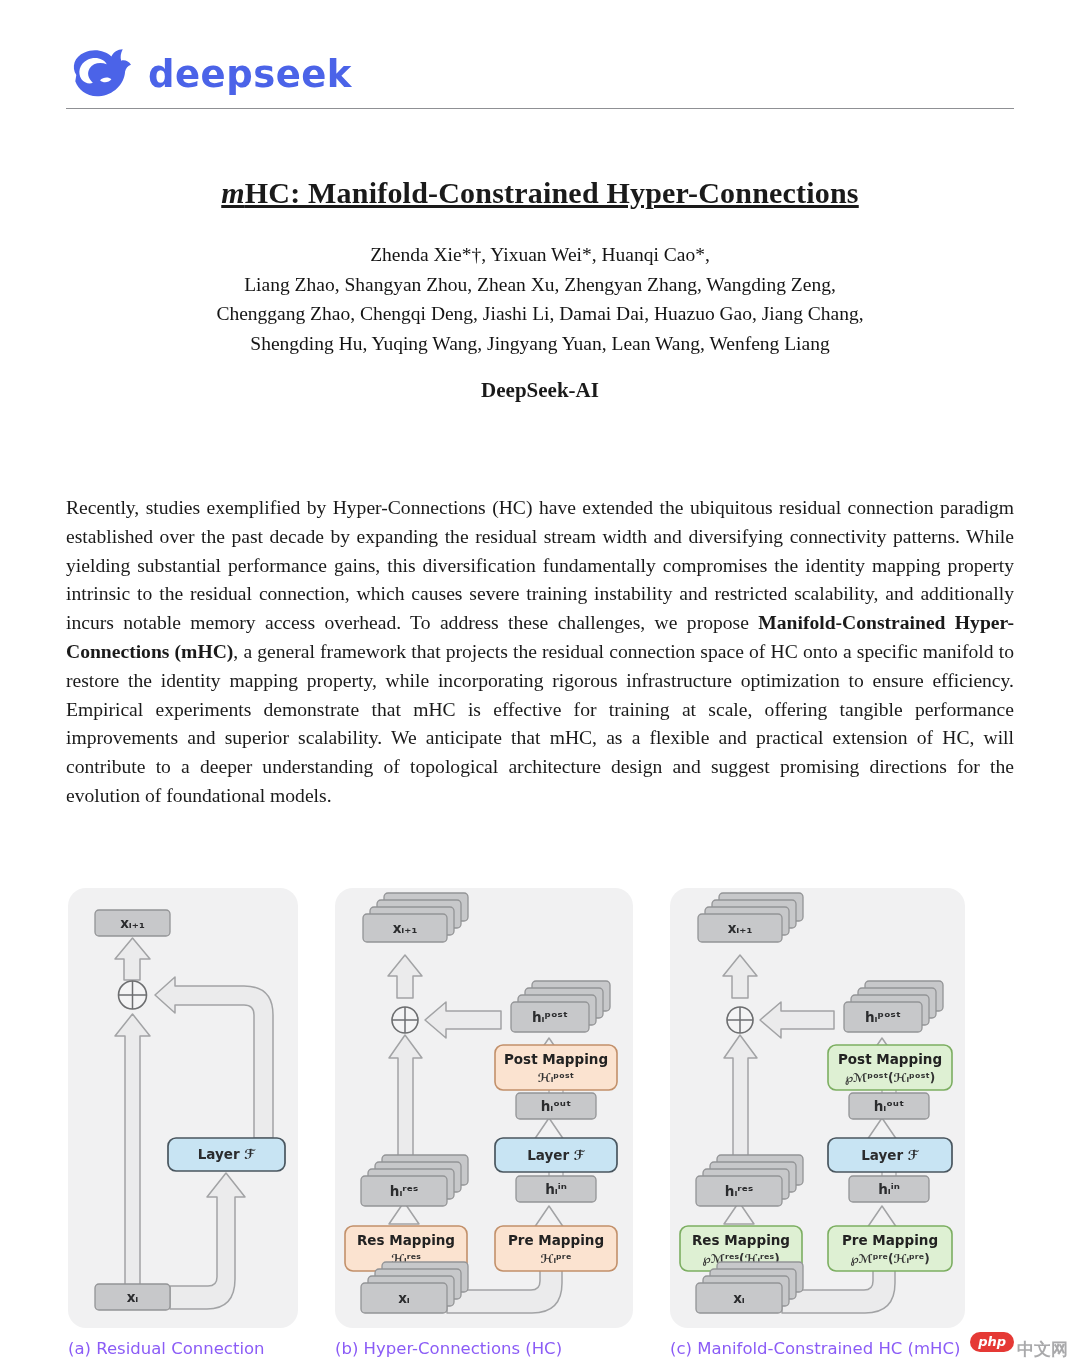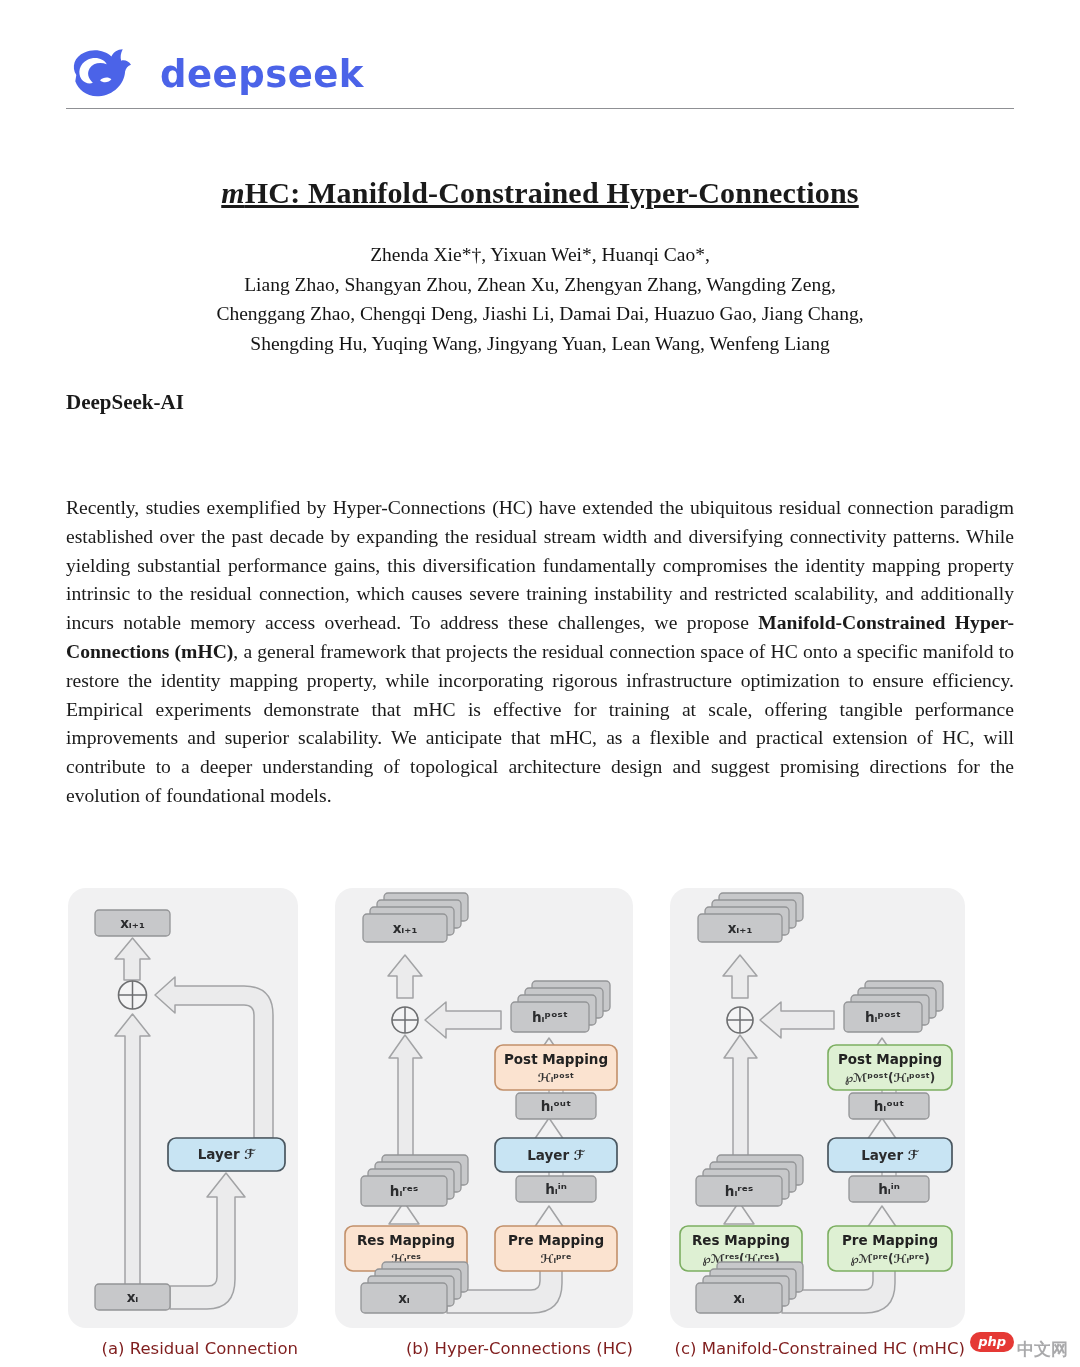--- a/index.html
+++ b/index.html
@@ -2,60 +2,60 @@
 <html><head>
 <meta charset="utf-8">
 <style>
   html,body{margin:0;padding:0;background:#ffffff;}
   .page{
     position:relative;width:1080px;height:1367px;background:#ffffff;
     font-family:"Liberation Serif",serif;color:#1a1a1a;overflow:hidden;
   }
   
   .hdr{position:absolute;left:66px;top:42px;width:948px;}
-  .logo-row{display:flex;align-items:center;gap:28px;height:62px;}
+  .logo-row{display:flex;align-items:center;gap:16px;height:62px;}
   .whale{width:66px;height:56px;flex:0 0 auto;}
   .wordmark{
     font-family:"DejaVu Sans",sans-serif;font-weight:bold;font-size:37px;
     letter-spacing:0.5px;line-height:1;margin-top:2px;
   }
   .hdr-rule{border:none;border-top:1.6px solid #8f9094;margin:4px 0 0 0;}
   
   .title{
     position:absolute;left:66px;top:176px;width:948px;text-align:center;
     font-size:30px;font-weight:bold;letter-spacing:0.2px;text-decoration:underline;
   }
   .title .it{font-style:italic;}
   .authors{
     position:absolute;left:40px;top:240px;width:1000px;text-align:center;
     font-size:19.5px;line-height:29.5px;color:#141414;
   }
   .affiliation{
-    position:absolute;left:66px;top:390px;width:948px;text-align:left;
+    position:absolute;left:66px;top:378px;width:948px;text-align:center;
     font-size:21px;font-weight:bold;
   }
   
   .abs-head{
     position:absolute;left:66px;top:448px;width:948px;text-align:center;
     font-size:24px;font-weight:bold;
   }
   .abstract{
     position:absolute;left:66px;top:494px;width:948px;
     font-size:19.6px;line-height:28.8px;text-align:justify;margin:0;
   }
   .abstract strong{font-weight:bold;}
   
   .figure{position:absolute;left:0;top:888px;width:1080px;}
   .panel{position:absolute;top:0;}
   .panel-a{left:68px;width:230px;}
   .panel-b{left:335px;width:298px;}
   .panel-c{left:670px;width:295px;}
   .caption{
-    margin-top:7px;text-align:right;
-    font-family:"DejaVu Sans",sans-serif;font-size:16.5px;color:#7f1d1d;
+    margin-top:7px;text-align:left;
+    font-family:"DejaVu Sans",sans-serif;font-size:16.5px;color:#8b5cf6;
   }
   
   svg .pbg{fill:#f1f1f2;}
   svg .sheet{fill:#c7c8ca;stroke:#939496;stroke-width:1.3;}
   svg .gbox{fill:#c7c8ca;stroke:#939496;stroke-width:1.3;}
   svg .blue{fill:#c8e4f3;stroke:#49565f;stroke-width:1.7;}
   svg .peach{fill:#fbe3d0;stroke:#c2906a;stroke-width:1.6;}
   svg .green{fill:#def0d3;stroke:#7cae61;stroke-width:1.6;}
   svg .rail{fill:#ebebec;stroke:#a2a3a5;stroke-width:1.5;stroke-linejoin:round;}
   svg .chev{fill:#f2f2f3;stroke:#a2a3a5;stroke-width:1.5;stroke-linejoin:round;}

